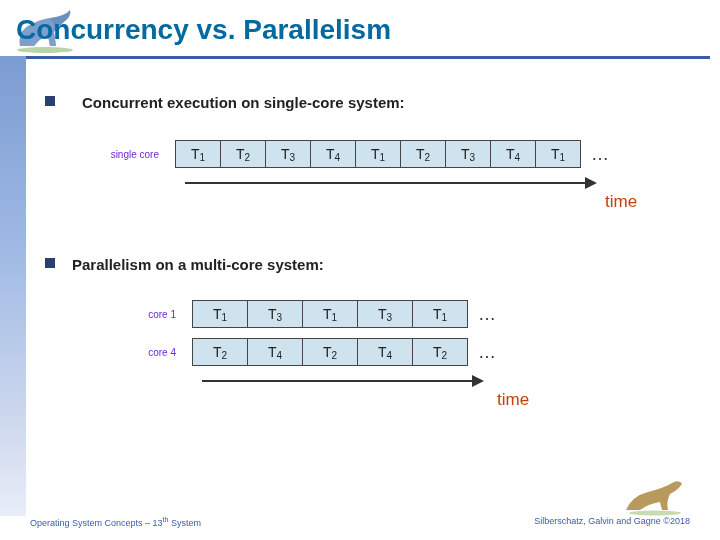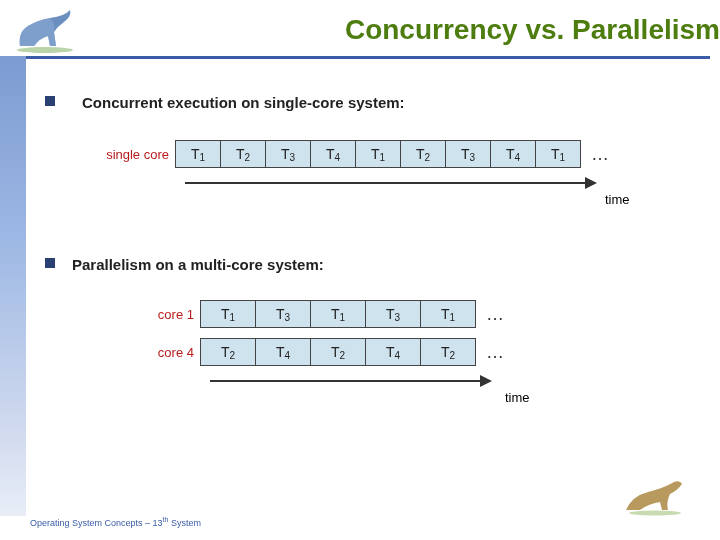--- a/index.html
+++ b/index.html
@@ -25,25 +25,25 @@
     height: 3px;
     background: #3a5ca8;
   }
   .logo-dino {
     position: absolute;
     left: 10px; top: 2px;
     width: 70px; height: 52px;
   }
   .title {
     position: absolute;
-    left: 8px; right: 0; top: 14px;
-    text-align: right;
+    left: 16px; right: 0; top: 14px;
+    text-align: left;
     font-size: 28px;
     font-weight: bold;
-    color: #4d7c0f;
+    color: #0369a1;
   }
   .bullet {
     position: absolute;
     width: 10px; height: 10px;
     background: #2a3f72;
   }
   .bullet-text {
     position: absolute;
     font-size: 15px;
     font-weight: bold;
@@ -56,25 +56,25 @@
 
   
   .d1 {
     position: absolute;
     left: 85px; top: 140px;
     width: 560px;
   }
   .row { display: flex; align-items: center; }
   .rowlabel {
     font-family: "Segoe UI", Arial, sans-serif;
-    font-size: 13px;
-    color: #b91c1c;
+    font-size: 10px;
+    color: #6d28d9;
     width: 90px;
     text-align: right;
-    padding-right: 6px;
+    padding-right: 16px;
   }
   .cells { display: flex; }
   .cell {
     border: 1px solid #444;
     background: #cfe3ee;
     width: 46px; height: 28px;
     display: flex; align-items: center; justify-content: center;
     font-size: 14px;
     color: #222;
     margin-left: -1px;
@@ -101,29 +101,29 @@
   .arrowhead {
     position: absolute;
     top: 1px;
     width: 0; height: 0;
     border-top: 6px solid transparent;
     border-bottom: 6px solid transparent;
     border-left: 12px solid #333;
   }
   .timelabel {
     position: absolute;
-    font-size: 13px;
-    color: #000000;
+    font-size: 17px;
+    color: #c2410c;
     top: 16px;
   }
 
   
   .d2 {
     position: absolute;
-    left: 130px; top: 300px;
+    left: 122px; top: 300px;
     width: 470px;
   }
   .cell2 {
     border: 1px solid #444;
     background: #cfe3ee;
     width: 56px; height: 28px;
     display: flex; align-items: center; justify-content: center;
     font-size: 14px;
     color: #222;
     margin-left: -1px;
@@ -225,13 +225,14 @@
 
 <svg class="dino-foot" viewBox="0 0 70 40">
   <ellipse cx="35" cy="37" rx="26" ry="2.5" fill="#c8dab0"></ellipse>
   <path d="M6 34 Q 12 20 28 16 Q 44 12 54 6 Q 60 4 62 8 Q 58 14 50 18 Q 46 26 48 34 L 42 34 L 40 26 Q 28 28 20 34 Z" fill="#b89a5e"></path>
 </svg>
 
 <div class="footer">
   <div class="fl">
     <span>Operating System Concepts – 13</span><sup>th</sup><span> System</span>
   </div>
+  <div class="fr">Silberschatz, Galvin and Gagne ©2018</div>
 </div>
 
 </body></html>

